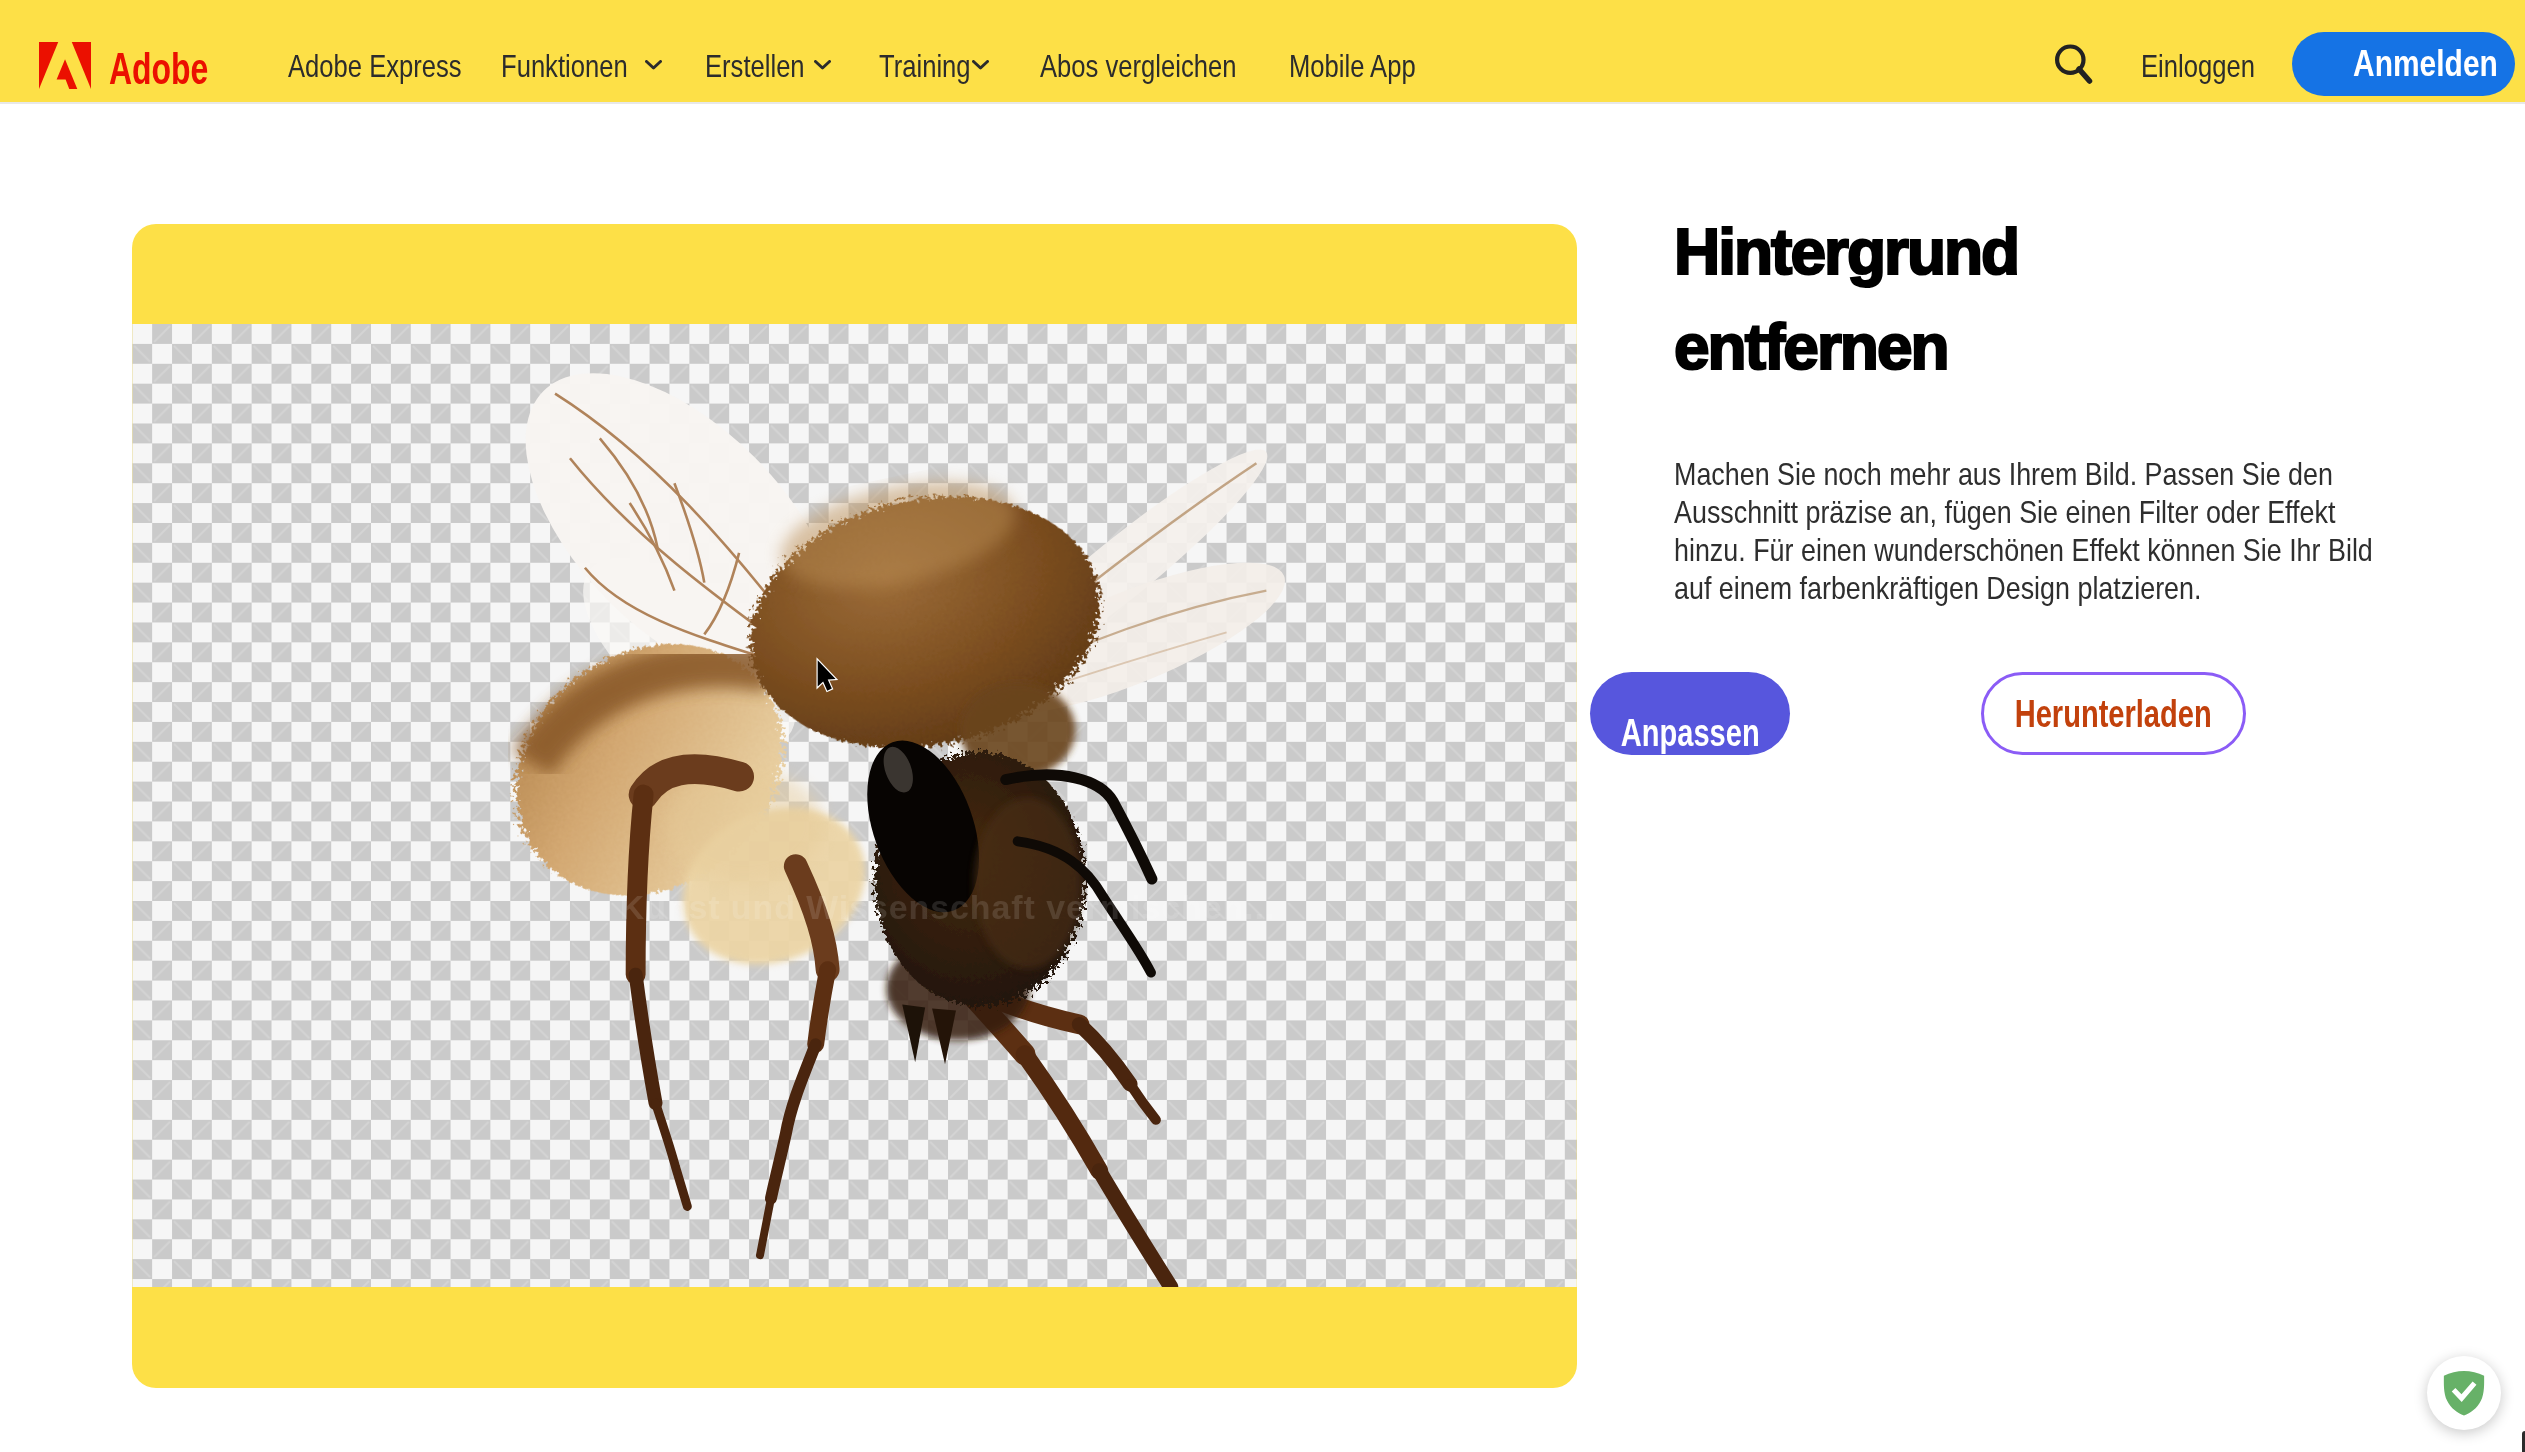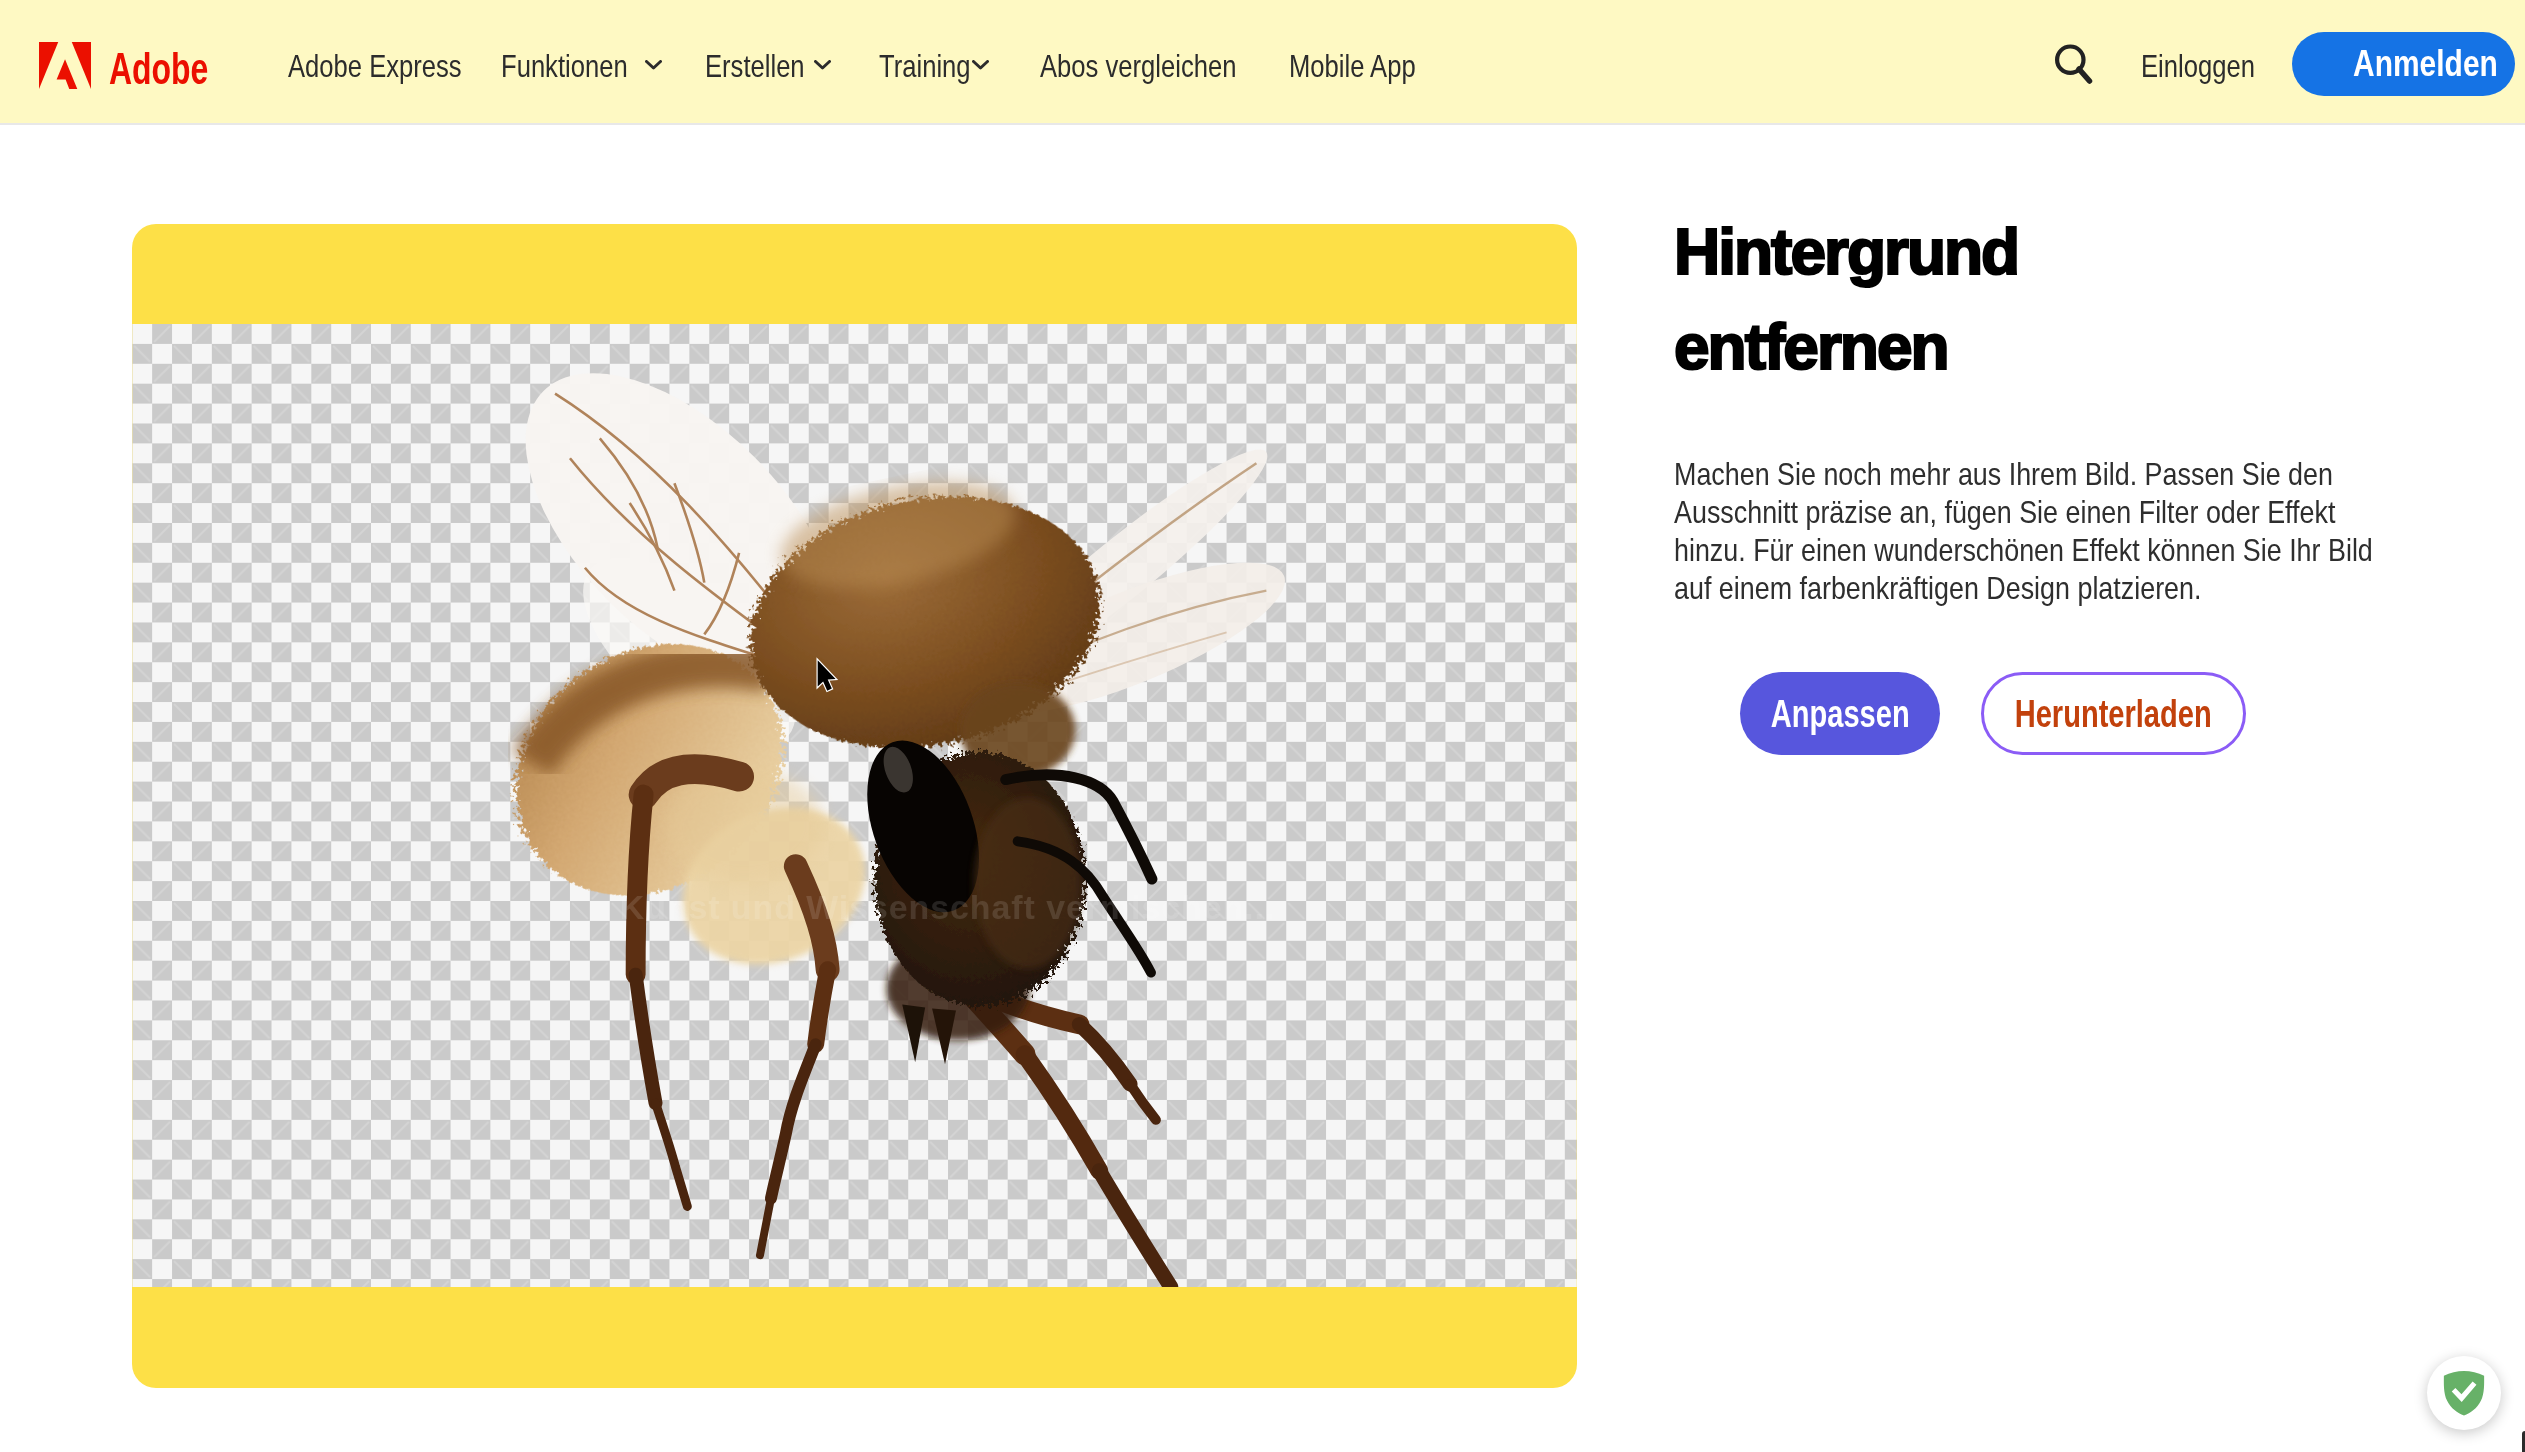--- a/index.html
+++ b/index.html
@@ -2,22 +2,22 @@
 <html lang="de"><head>
 <meta charset="utf-8">
 <title>Hintergrund entfernen</title>
 <style>
   * { margin:0; padding:0; box-sizing:border-box; }
   html,body { width:2525px; height:1453px; background:#fff; overflow:hidden;
     font-family:"Liberation Sans", sans-serif; }
   .abs { position:absolute; }
 
   
-  header { position:absolute; left:0; top:0; width:2525px; height:125px;
-    background:#fef9c3; border-bottom:2px solid #e8e8e8; }
+  header { position:absolute; left:0; top:0; width:2525px; height:104px;
+    background:#fde047; border-bottom:2px solid #e8e8e8; }
   .navtxt { position:absolute; color:#2c2c2c; font-size:32px; white-space:nowrap; display:inline-block; transform:scaleX(0.8); transform-origin:left center; }
   .chev { position:absolute; width:17px; height:10px; }
   .adobewm { position:absolute; color:#eb1000; font-weight:bold; font-size:45px; display:inline-block; transform:scaleX(0.71); transform-origin:left center; }
   .anmelden { position:absolute; left:2292px; top:32px; width:223px; height:64px;
     border-radius:32px; background:#1573e5; color:#fff; font-weight:bold; font-size:37px;
     display:flex; align-items:center; justify-content:flex-end; }
   .anmelden span, .btn span { display:inline-block; transform:scaleX(0.745); transform-origin:center; white-space:nowrap; }
   .anmelden span { transform:scaleX(0.81); }
 
   
@@ -26,21 +26,21 @@
   .checker { position:absolute; left:0; top:100px; width:1445px; height:963px; }
 
   
   h1 { position:absolute; left:1674px; top:205px; font-size:64px; line-height:95px;
     font-weight:bold; color:#000; letter-spacing:-2px; -webkit-text-stroke:2.2px #000; }
   .para { position:absolute; left:1674px; top:455px; font-size:32px; line-height:38px;
     color:#2e2e2e; transform:scaleX(0.84); transform-origin:left top; }
   .btn { position:absolute; top:672px; height:83px; border-radius:42px;
     display:flex; align-items:center; justify-content:center;
     font-size:39px; font-weight:bold; }
-  .btn1 { left:1740px; width:200px; background:#5756dd; color:#fff; }
+  .btn1 { left:1590px; width:200px; background:#5756dd; color:#fff;align-items:flex-end; }
   .btn2 { left:1981px; width:265px; background:#fff; color:#c2410c;
     border:3px solid #8b5cf6; }
 
   
   .badge { position:absolute; left:2427px; top:1356px; width:74px; height:74px;
     border-radius:50%; background:#fff; box-shadow:0 3px 14px rgba(0,0,0,.22);
     display:flex; align-items:center; justify-content:center; }
   .corner { position:absolute; left:2522px; top:1431px; width:3px; height:22px;
     background:#2b2b2b; border-radius:8px 0 0 0; }
 </style>

